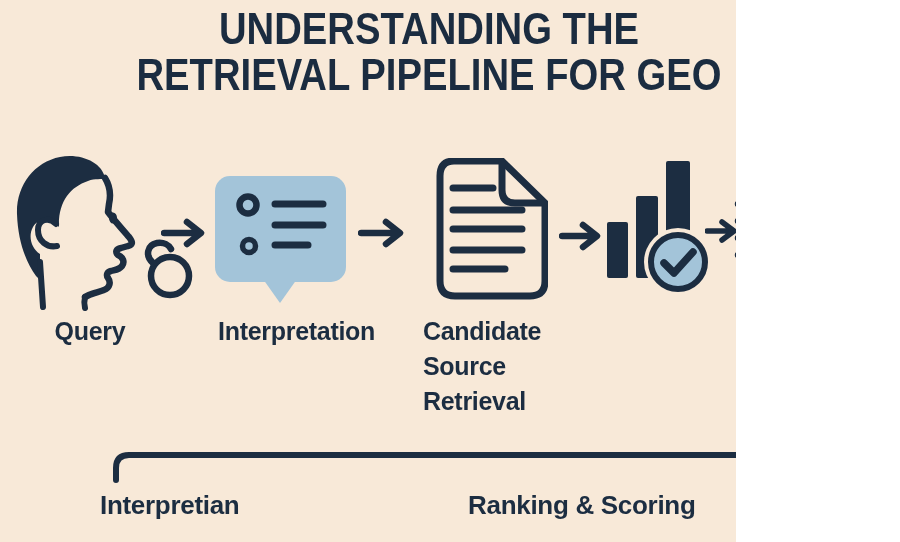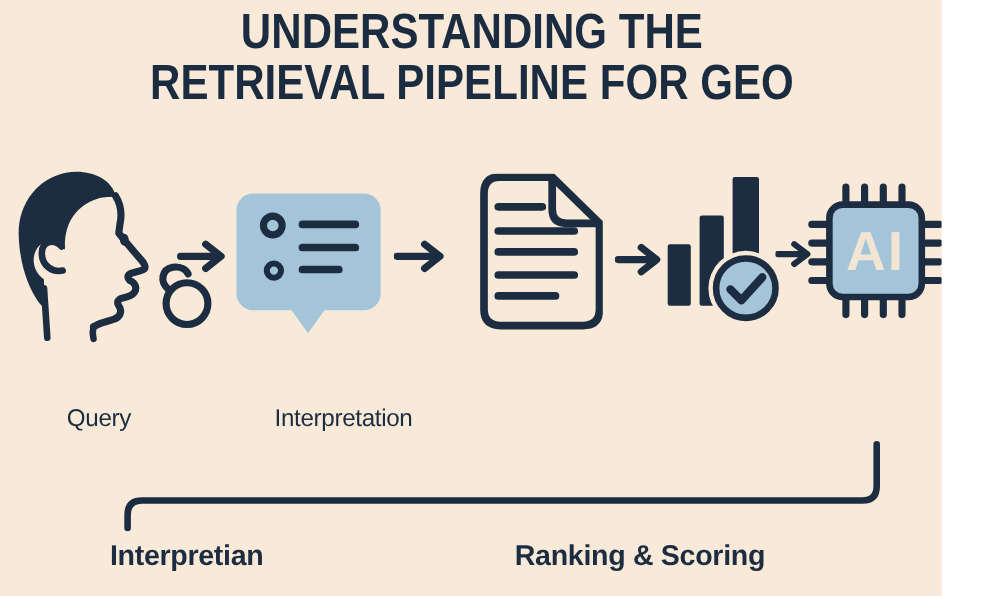--- a/index.html
+++ b/index.html
@@ -1,17 +1,17 @@
 <!DOCTYPE html>
 <html><head>
 <meta charset="utf-8">
 <style>
   html,body { margin:0; padding:0; }
   .canvas {
-    position:relative; width:856px; height:542px;
+    position:relative; width:736px; height:542px;
     background:#f8e9d8; overflow:hidden;
     font-family:"Liberation Sans", sans-serif;
     color:#1c2d41;
   }
   
   .title {
     position:absolute; top:6px; left:0; width:858px;
     text-align:center; font-weight:bold; font-size:45px; line-height:46px;
     color:#1b2c40; transform:scaleX(0.85); transform-origin:429px 0;
     white-space:pre-line; margin:0;
@@ -24,22 +24,22 @@
   #icon-doc      { left:436px; top:158px; }
   #icon-rank     { left:600px; top:156px; }
   #icon-chip     { left:728px; top:164px; }
   #arrow-1 { left:161px; top:218px; }
   #arrow-2 { left:358px; top:218px; }
   #arrow-3 { left:559px; top:221px; }
   #arrow-4 { left:705px; top:217px; }
   #bracket { left:100px; top:396px; }
   
   .step-label {
-    position:absolute; font-size:22px; font-weight:400;
-    line-height:35px; letter-spacing:-0.3px; white-space:pre-line;margin-top:48px;
+    position:absolute; font-size:25px; font-weight:700;
+    line-height:35px; letter-spacing:-0.3px; white-space:pre-line;
   }
   #lbl-query          { left:40px;  top:314px; width:100px; text-align:center; }
   #lbl-interpretation { left:185px; top:314px; width:190px; text-align:right; }
   #lbl-candidate      { left:423px; top:314px; }
   #lbl-ranking        { left:600px; top:311px; }
   #lbl-answer         { left:744px; top:311px; }
   
   .callout-label {
     position:absolute; font-size:26px; font-weight:600; letter-spacing:-0.3px;
   }
@@ -109,20 +109,23 @@
       <path d="M41 106 V122 M58 106 V122 M75 106 V122 M92 106 V122"></path>
       <path d="M10 40 H26 M10 57 H26 M10 74 H26 M10 91 H26"></path>
       <path d="M110 40 H126 M110 57 H126 M110 74 H126 M110 91 H126"></path>
     </g>
     <rect x="26" y="22" width="84" height="84" rx="12" fill="#a3c4d9" stroke="#1c2d41" stroke-width="6"></rect>
     <text x="68" y="81" text-anchor="middle" font-family="Liberation Sans, sans-serif" font-size="50" font-weight="bold" letter-spacing="2" fill="#f3e5d3">AI</text>
   </svg>
 
   <div class="step-label" id="lbl-query">Query</div>
   <div class="step-label" id="lbl-interpretation">Interpretation</div>
+  <div class="step-label" id="lbl-candidate">Candidate
+Source
+Retrieval</div>
 
   <svg id="bracket" class="icon" width="710" height="94" viewBox="0 0 710 94">
     <path fill="none" stroke="#1c2d41" stroke-width="6" stroke-linecap="round" d="M697 8 V46 Q697 59 684 59 H29 Q16 59 16 72 V84"></path>
   </svg>
 
   <div class="callout-label" id="callout-1">Interpretian</div>
   <div class="callout-label" id="callout-2">Ranking &amp; Scoring</div>
 
 </div>
 

